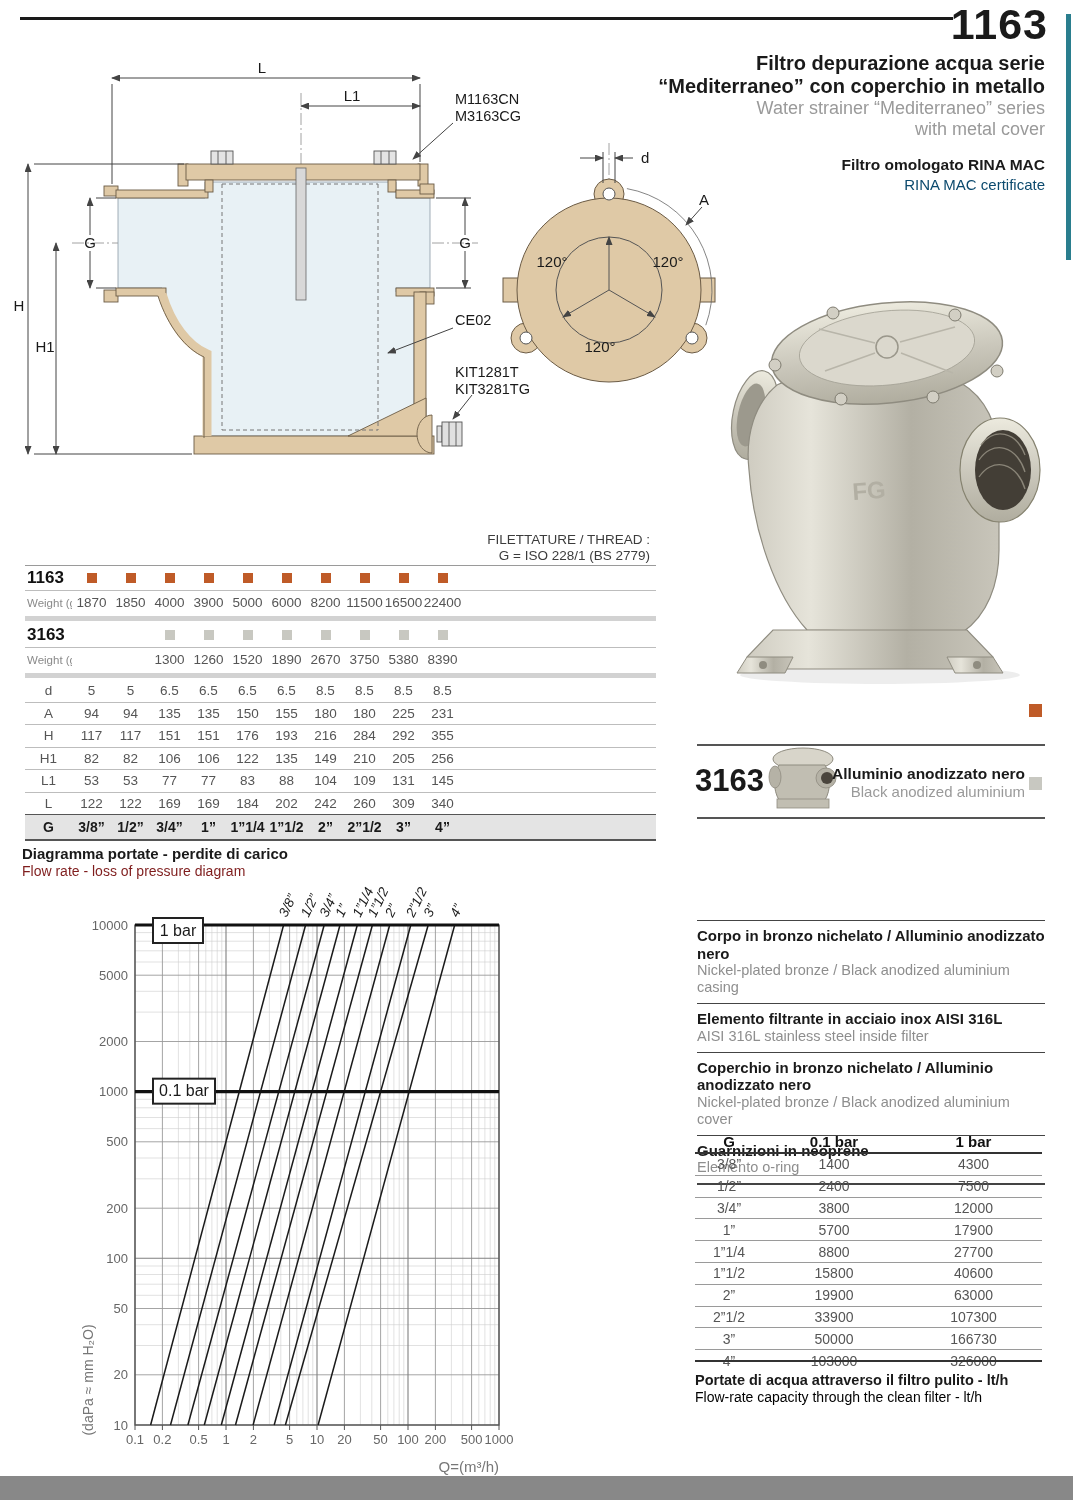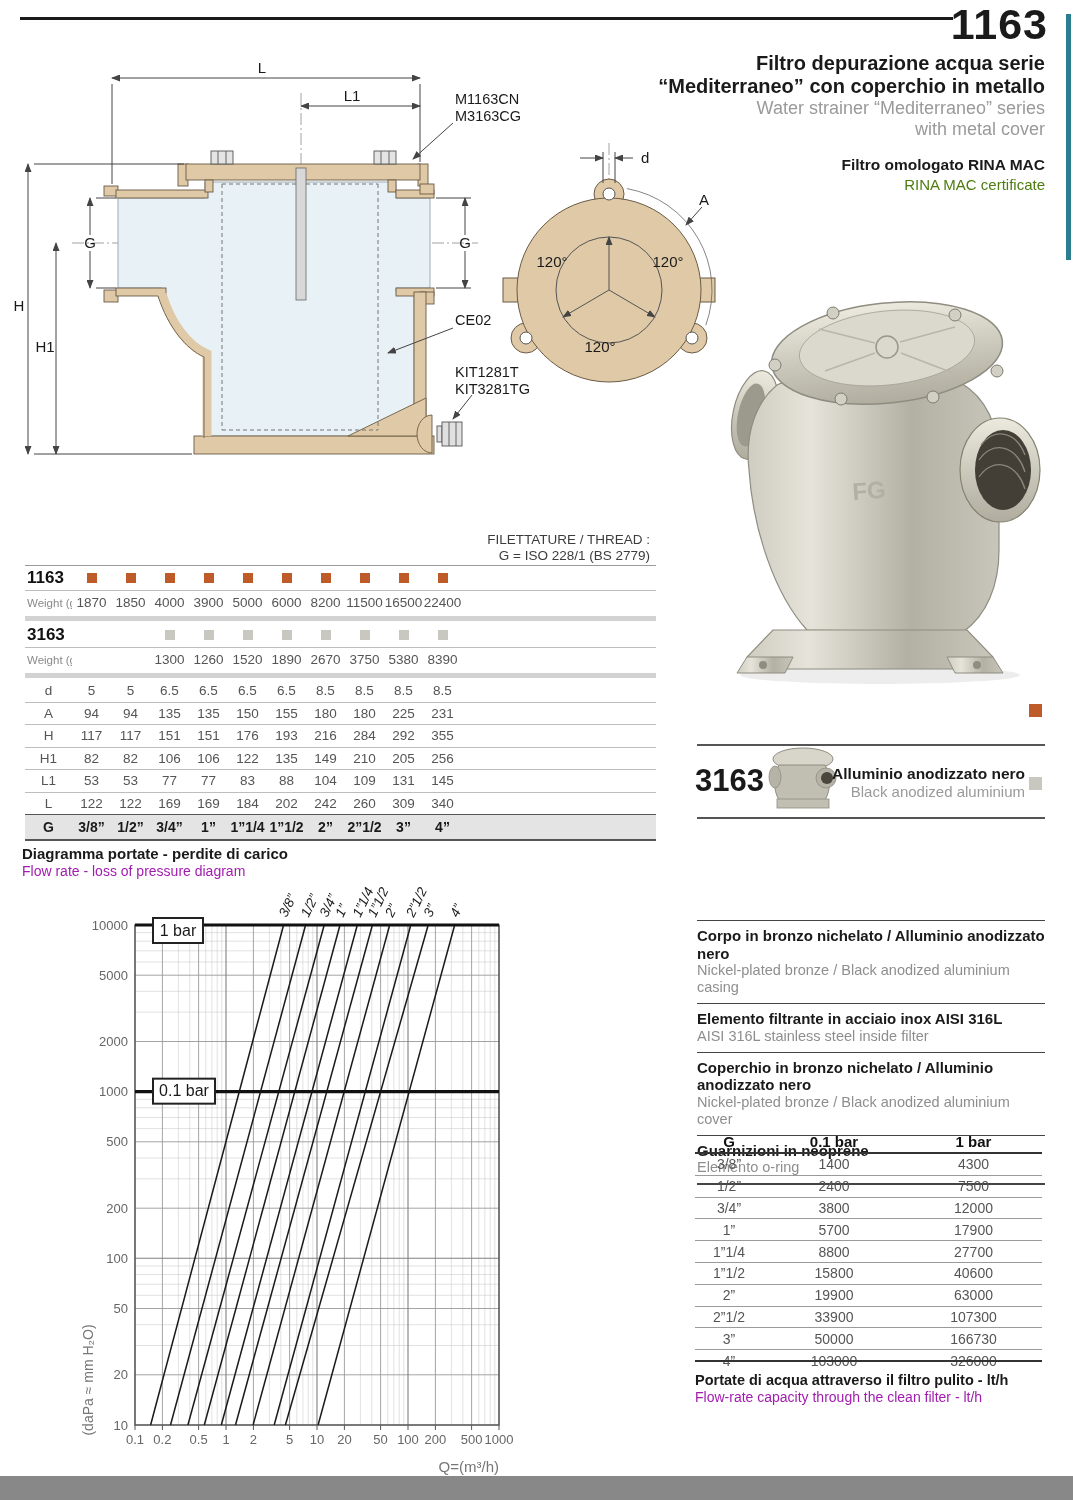--- a/index.html
+++ b/index.html
@@ -7,21 +7,21 @@
         font-family:"Liberation Sans", sans-serif;color:#1a1a1a;overflow:hidden;}
   .abs{position:absolute;}
   
   .top-rule{left:20px;top:17px;width:933px;height:3px;background:#1a1a1a;}
   .page-num{right:25px;top:0px;font-size:43px;font-weight:bold;letter-spacing:1px;}
   .accent-bar{right:2px;top:14px;width:5px;height:246px;}
   .title-block{right:28px;top:52px;text-align:right;}
   .title-it{font-size:20px;font-weight:bold;line-height:23px;}
   .title-en{font-size:18px;color:#9a9a9a;line-height:21px;}
   .cert-it{font-size:15.5px;font-weight:bold;margin-top:16px;}
-  .cert-en{font-size:15px;color:#4d7c0f;margin-top:2px;}
+  .cert-en{font-size:15px;color:#0c4a6e;margin-top:2px;}
   
   .thread-note{left:380px;top:532px;width:270px;text-align:right;font-size:13.5px;color:#3c3c3c;line-height:16px;}
   
   .dim-table-wrap{left:25px;top:565px;width:631px;}
   table{border-collapse:collapse;table-layout:fixed;width:631px;}
   td{padding:0;text-align:center;vertical-align:middle;font-size:13.5px;color:#555;overflow:hidden;white-space:nowrap;}
   td.rowlabel{text-align:center;}
   tr.series-row td{height:24px;border-top:1.5px solid #9a9a9a;border-bottom:1px solid #bdbdbd;}
   tr.series-row td.code{font-size:17px;font-weight:bold;color:#111;text-align:left;padding-left:2px;}
   tr.weight-row td{height:23px;}
@@ -47,25 +47,25 @@
   .mat-en{font-size:14.5px;color:#8e8e8e;line-height:17px;}
   
   .flow-table-wrap{left:695px;top:1130px;width:347px;}
   table.flow{width:347px;}
   table.flow td{font-size:14px;color:#555;height:20.8px;border-top:1px solid #9a9a9a;}
   table.flow tr.fhead td{font-size:15px;font-weight:bold;color:#111;border-top:none;height:22px;}
   table.flow tr.frow1 td{border-top:2px solid #333;}
   .flow-bottom-rule{left:695px;top:1360px;width:347px;height:2px;background:#333;}
   .flow-caption{left:695px;top:1371px;width:350px;}
   .flow-cap-it{font-size:14.5px;font-weight:bold;line-height:18px;}
-  .flow-cap-en{font-size:14px;color:#a21caf;line-height:17px;}
+  .flow-cap-en{font-size:14px;color:#000000;line-height:17px;}
   
   .chart-title{left:22px;top:845px;}
   .chart-title-it{font-size:15px;font-weight:bold;line-height:18px;}
-  .chart-title-en{font-size:14px;color:#a21caf;line-height:17px;}
+  .chart-title-en{font-size:14px;color:#7f1d1d;line-height:17px;}
   svg text{font-family:"Liberation Sans", sans-serif;}
 </style>
 </head>
 <body>
 
 <div class="page">
 
   <div class="abs top-rule"></div>
   <div class="abs page-num">1163</div>
   <div class="abs accent-bar" id="accent-bar" style="background: rgb(42, 126, 142);"></div>

